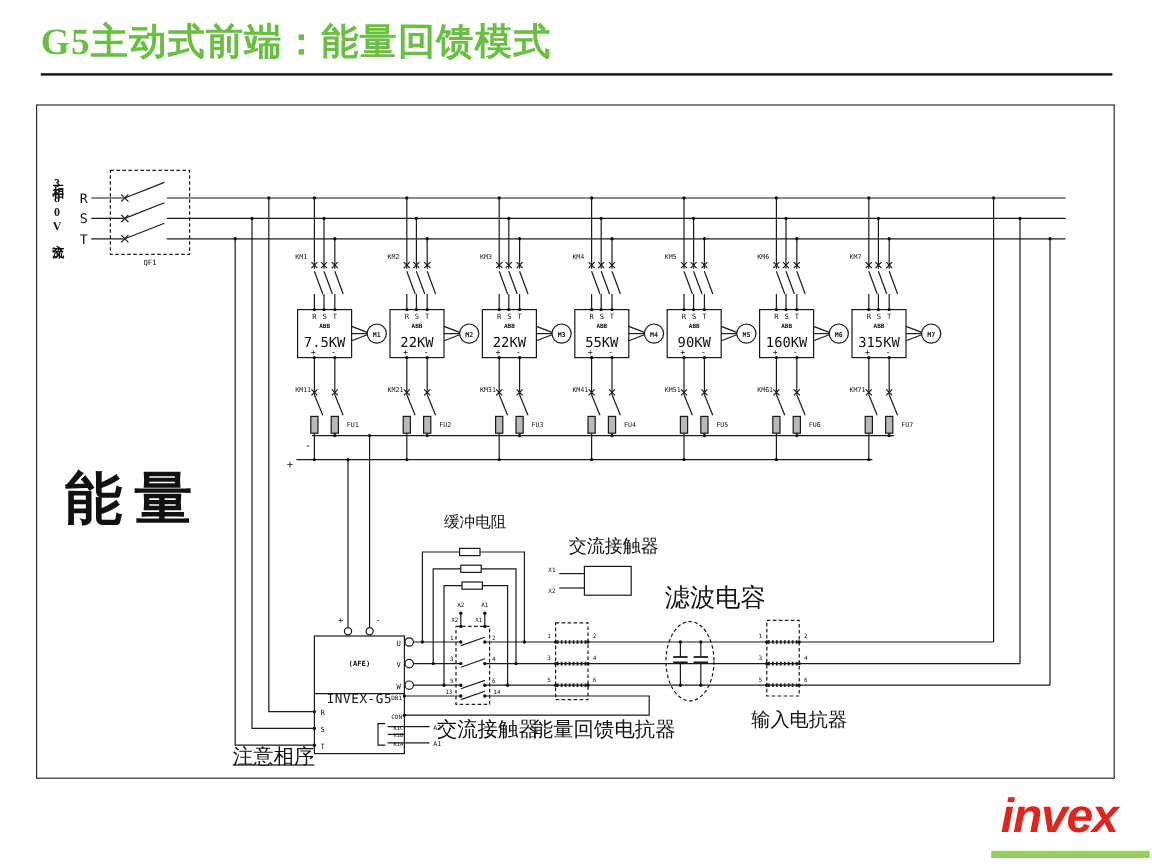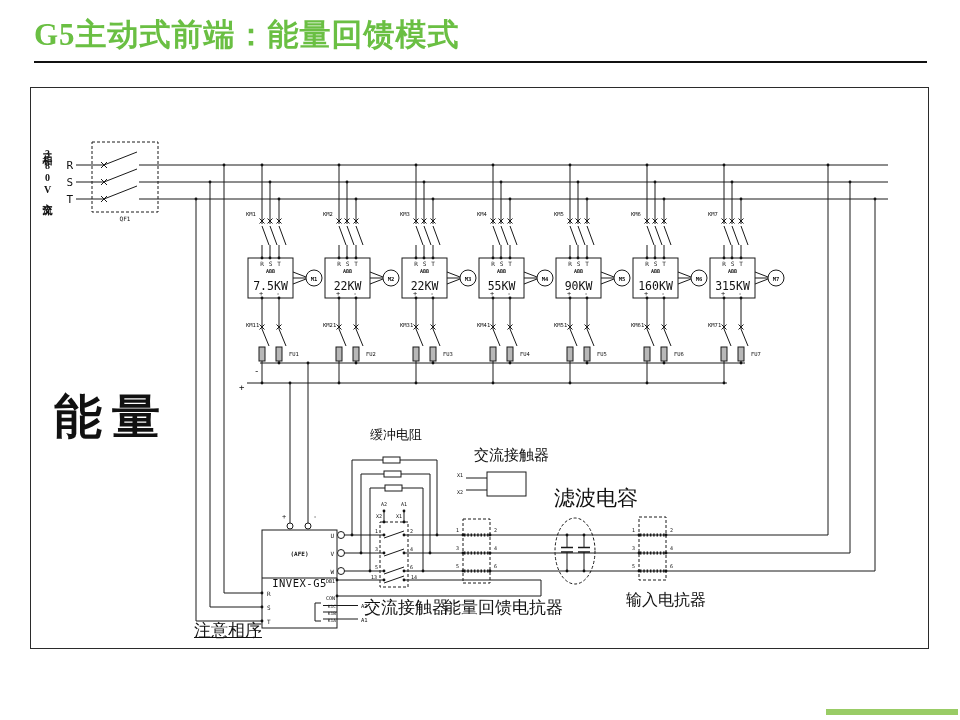--- a/index.html
+++ b/index.html
@@ -623,14 +623,15 @@
   <div id="invex-cabinet" class="abs">(G5专用)</div>
 
   <div id="label-buffer" class="abs cn">缓冲电阻</div>
   <div id="label-surge" class="abs cn">交流接触器</div>
   <div id="label-contactor" class="abs cn">交流接触器</div>
   <div id="label-regen" class="abs cn">能量回馈电抗器</div>
   <div id="label-cap" class="abs cn">滤波电容</div>
   <div id="label-input" class="abs cn">输入电抗器</div>
   <div id="label-note" class="abs cn">注意相序</div>
 
+  <div id="logo" class="abs" style="color: rgb(227, 35, 30);">invex</div>
   <div id="logo-bar" class="abs" style="background: rgb(153, 204, 102);"></div>
 </div>
 
 </body></html>

